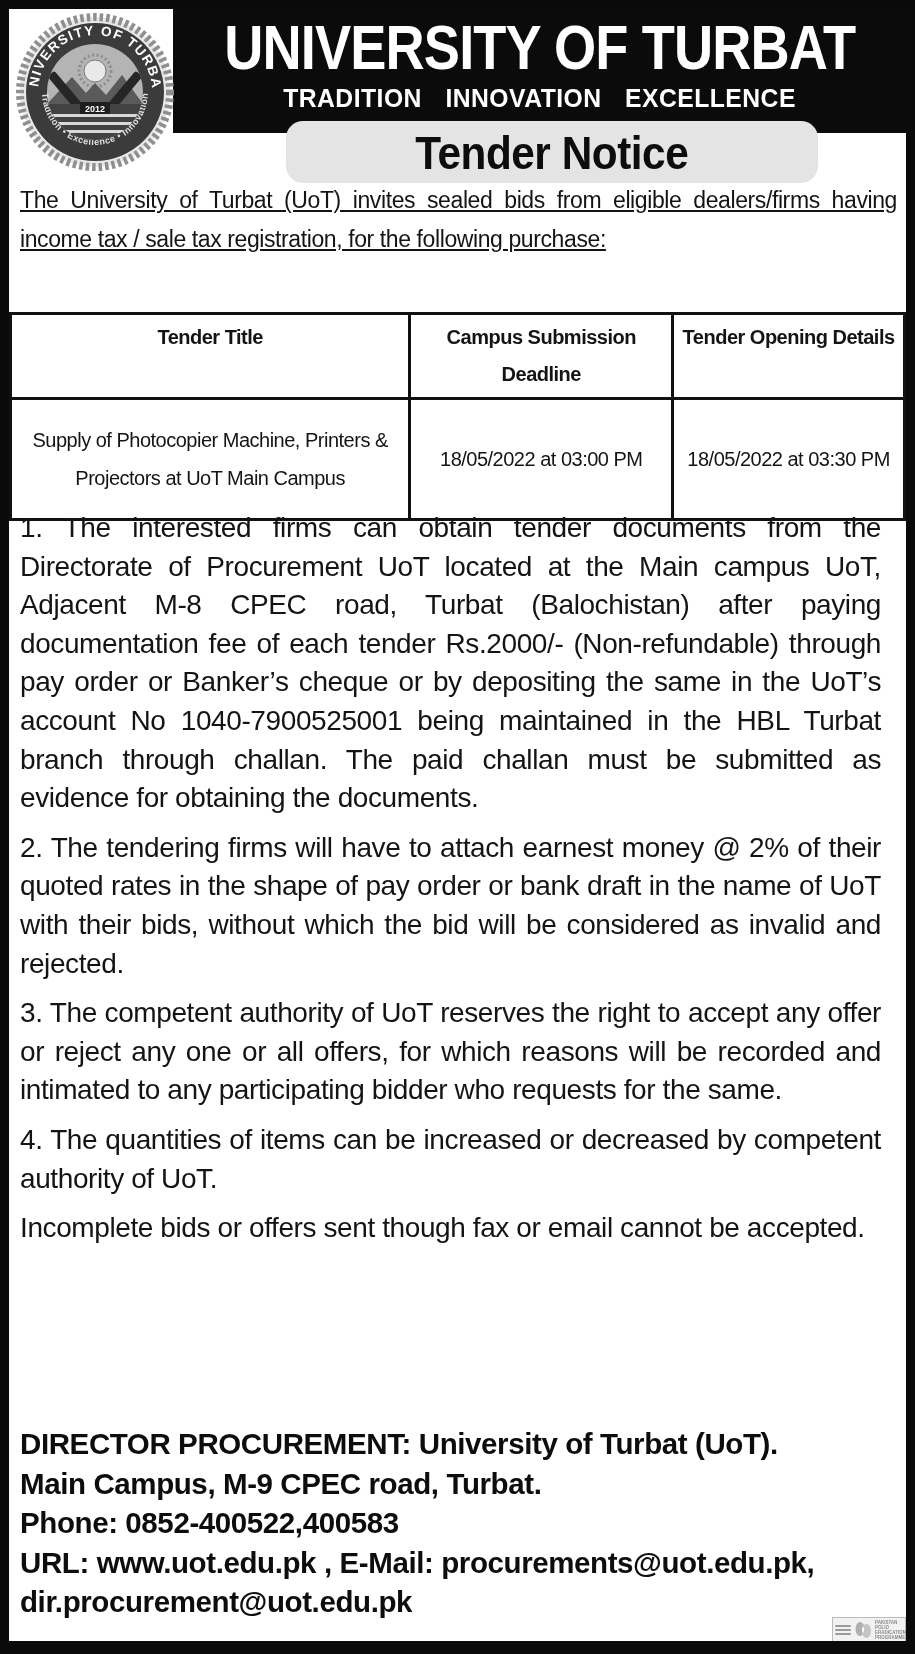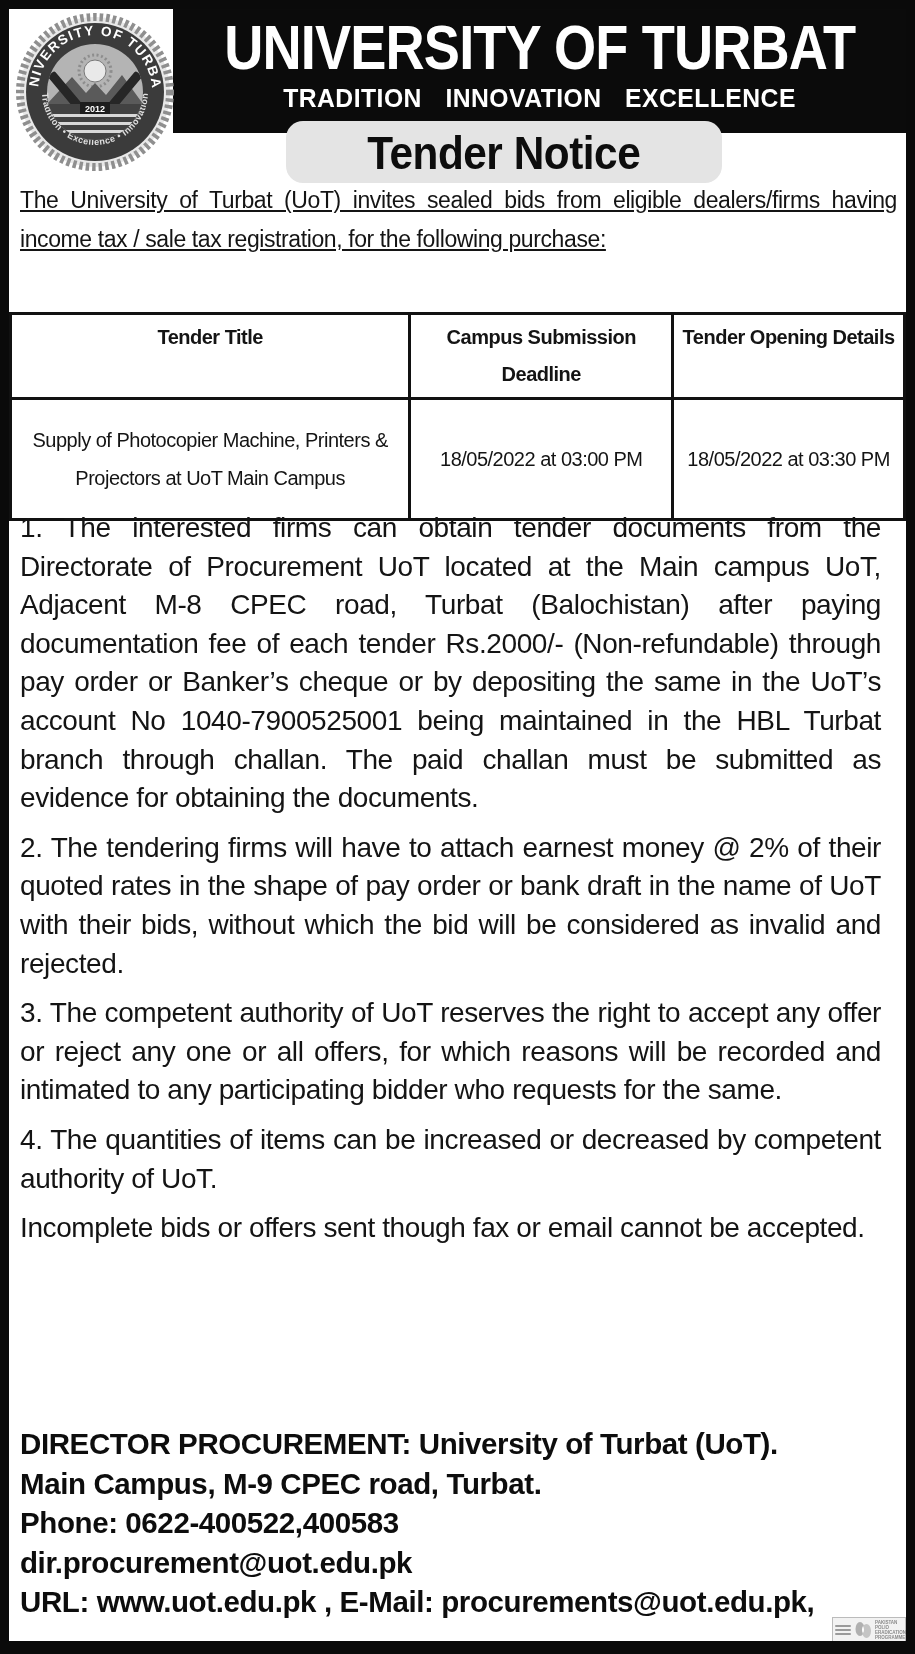--- a/index.html
+++ b/index.html
@@ -33,21 +33,21 @@
   .uni-tagline{
     display:block;text-align:center;
     color:#ffffff;font-weight:bold;
     font-size:26px;line-height:30px;
     word-spacing:17px;letter-spacing:0.5px;
     transform:scaleX(0.95);
     transform-origin:50% 50%;
   }
   .seal-wrap{position:absolute;left:5px;top:2px;width:162px;height:162px;}
   .notice-pill{
-    position:absolute;left:277px;top:112px;width:436px;height:62px;
+    position:absolute;left:277px;top:112px;width:532px;height:62px;
     background:#e4e4e4;border-radius:17px;
     display:flex;align-items:center;justify-content:center;
     z-index:3;
   }
   .notice-pill span{
     font-weight:bold;font-size:47px;color:#0d0d0d;
     transform:scaleX(0.9);transform-origin:50% 50%;
     letter-spacing:-0.5px;white-space:nowrap;
   }
   
@@ -191,23 +191,23 @@
     <p>1. The interested firms can obtain tender documents from the Directorate of Procurement UoT located at the Main campus UoT, Adjacent M-8 CPEC road, Turbat (Balochistan) after paying documentation fee of each tender Rs.2000/- (Non-refundable) through pay order or Banker’s cheque or by depositing the same in the UoT’s account No 1040-7900525001 being maintained in the HBL Turbat branch through challan. The paid challan must be submitted as evidence for obtaining the documents.</p>
     <p>2. The tendering firms will have to attach earnest money @ 2% of their quoted rates in the shape of pay order or bank draft in the name of UoT with their bids, without which the bid will be considered as invalid and rejected.</p>
     <p>3. The competent authority of UoT reserves the right to accept any offer or reject any one or all offers, for which reasons will be recorded and intimated to any participating bidder who requests for the same.</p>
     <p>4. The quantities of items can be increased or decreased by competent authority of UoT.</p>
     <p>Incomplete bids or offers sent though fax or email cannot be accepted.</p>
   </div>
 
   <div class="footer">
     <div>DIRECTOR PROCUREMENT: University of Turbat (UoT).</div>
     <div>Main Campus, M-9 CPEC road, Turbat.</div>
-    <div>Phone: 0622-400522,400583</div>
+    <div>Phone: 0852-400522,400583</div>
+    <div>URL: www.uot.edu.pk , E-Mail: procurements@uot.edu.pk,</div>
     <div>dir.procurement@uot.edu.pk</div>
-    <div>URL: www.uot.edu.pk , E-Mail: procurements@uot.edu.pk,</div>
   </div>
 
   <div class="stamp">
     <span class="urdu-lines">
         <i></i>
         <i></i>
         <i></i>
       </span>
     <svg width="18" height="20" viewBox="0 0 18 20">
       <ellipse cx="6" cy="9" rx="4.5" ry="7" fill="#b0b0b0"></ellipse>

